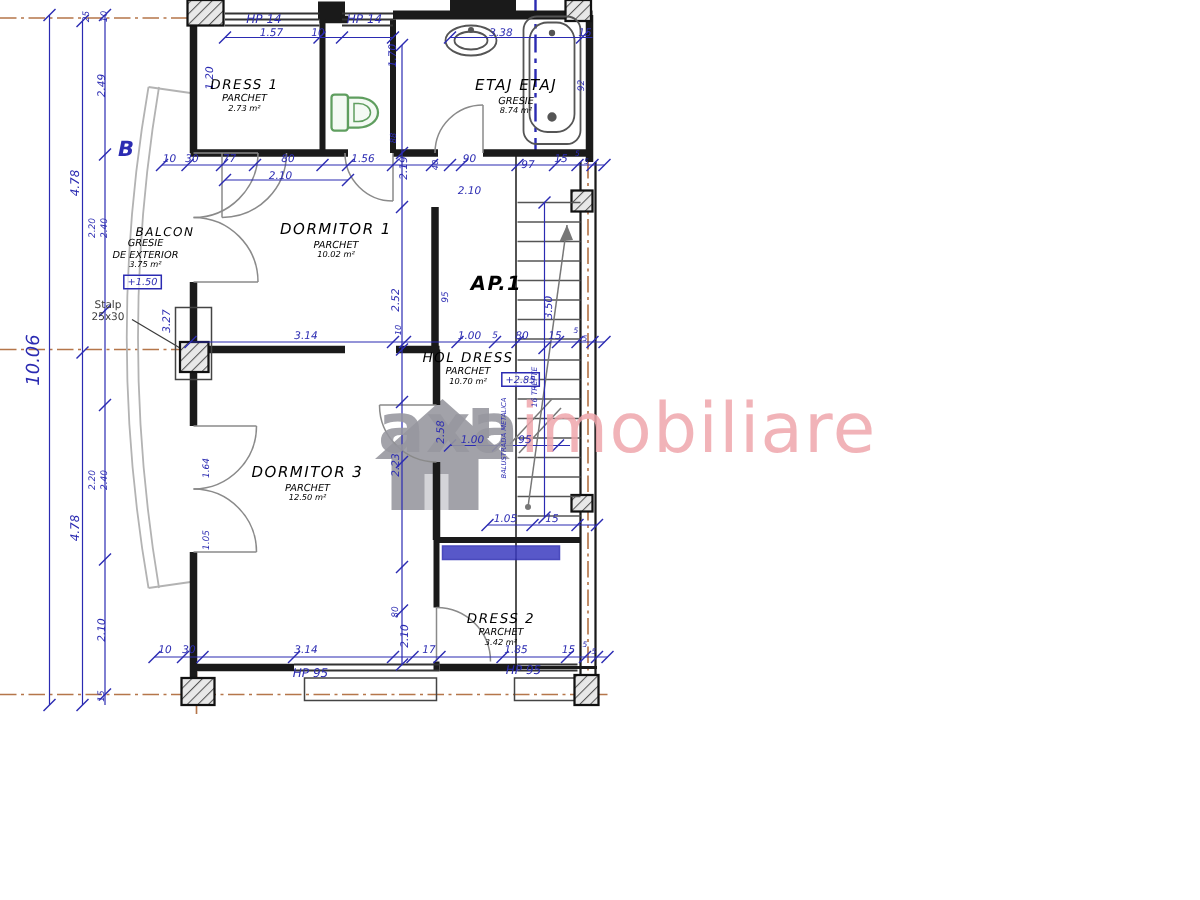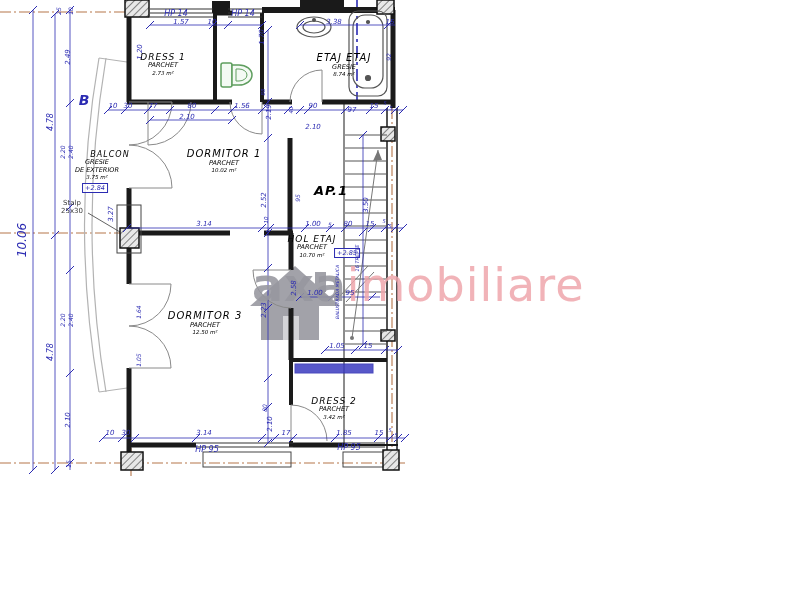--- a/index.html
+++ b/index.html
@@ -354,50 +354,50 @@
       <span class="lbl  rot" style="font-size: 6px; left: 264px; top: 408px;">80</span>
       <span class="lbl  rot" style="left: 270px; top: 424px;">2.10</span>
       <span class="lbl  rot" style="font-size: 5.5px; left: 291px; top: 110px;">40</span>
       <span class="lbl  rot" style="font-size: 5.5px; left: 266px; top: 220px;">10</span>
       <span class="lbl  rot" style="left: 366px; top: 205px;">3.50</span>
       <span class="lbl  rot" style="font-size: 6px; left: 388px; top: 57px;">92</span>
       <span class="lbl  section" style="left: 84px; top: 100px;">B</span>
       <span class="lbl  red" style="left: 331px; top: 190px;">AP.1</span>
       <span class="lbl  dark" style="font-size: 7px; left: 72px; top: 203px; text-align: center;">Stalp</span>
       <span class="lbl  dark" style="font-size: 7px; left: 72px; top: 211px;">25x30</span>
-      <span class="lbl  box" style="font-size: 6.5px; left: 95px; top: 188px;">+2.84</span>
+      <span class="lbl  box" style="font-size: 6.5px; left: 95px; top: 188px;">+1.50</span>
       <span class="lbl  box" style="font-size: 6.5px; left: 303px; top: 253px; margin-left: 44px;">+2.85</span>
       <span class="lbl  rot" style="font-size: 5px; left: 357px; top: 258px;">16 TREPTE</span>
       <span class="lbl  rot" style="font-size: 4.5px; left: 337px; top: 292px;">BALUSTRADA METALICA</span>
       <div class="room" style="left: 163px; top: 52px;">
         <span class="rname" style="font-size: 9px;">DRESS 1</span>
         <span class="rfin">PARCHET</span>
         <span class="rarea">2.73 m²</span>
       </div>
       <div class="room" style="left: 344px; top: 52px;">
         <span class="rname" style="font-size: 10px;">ETAJ ETAJ</span>
         <span class="rfin">GRESIE</span>
         <span class="rarea">8.74 m²</span>
       </div>
       <div class="room" style="left: 224px; top: 148px;">
         <span class="rname" style="font-size: 10px;">DORMITOR 1</span>
         <span class="rfin">PARCHET</span>
         <span class="rarea">10.02 m²</span>
       </div>
       <div class="room" style="left: 312px; top: 234px;">
-        <span class="rname" style="font-size: 9px;">HOL ETAJ</span>
+        <span class="rname" style="font-size: 9px;">HOL DRESS</span>
         <span class="rfin">PARCHET</span>
         <span class="rarea">10.70 m²</span>
       </div>
       <div class="room" style="left: 205px; top: 310px;">
         <span class="rname" style="font-size: 10px;">DORMITOR 3</span>
         <span class="rfin">PARCHET</span>
         <span class="rarea">12.50 m²</span>
       </div>
-      <div class="room" style="left: 334px; top: 396px;">
+      <div class="room" style="left: 334px; top: 408px;">
         <span class="rname" style="font-size: 9px;">DRESS 2</span>
         <span class="rfin">PARCHET</span>
         <span class="rarea">3.42 m²</span>
       </div>
       <div class="room" style="left: 97px; top: 150px;">
         <span class="rname" style="font-size: 8px; margin-left: 26px;">BALCON</span>
         <span class="rfin">GRESIE</span>
         <span class="rfin">DE EXTERIOR</span>
         <span class="rarea">3.75 m²</span>
       </div>

